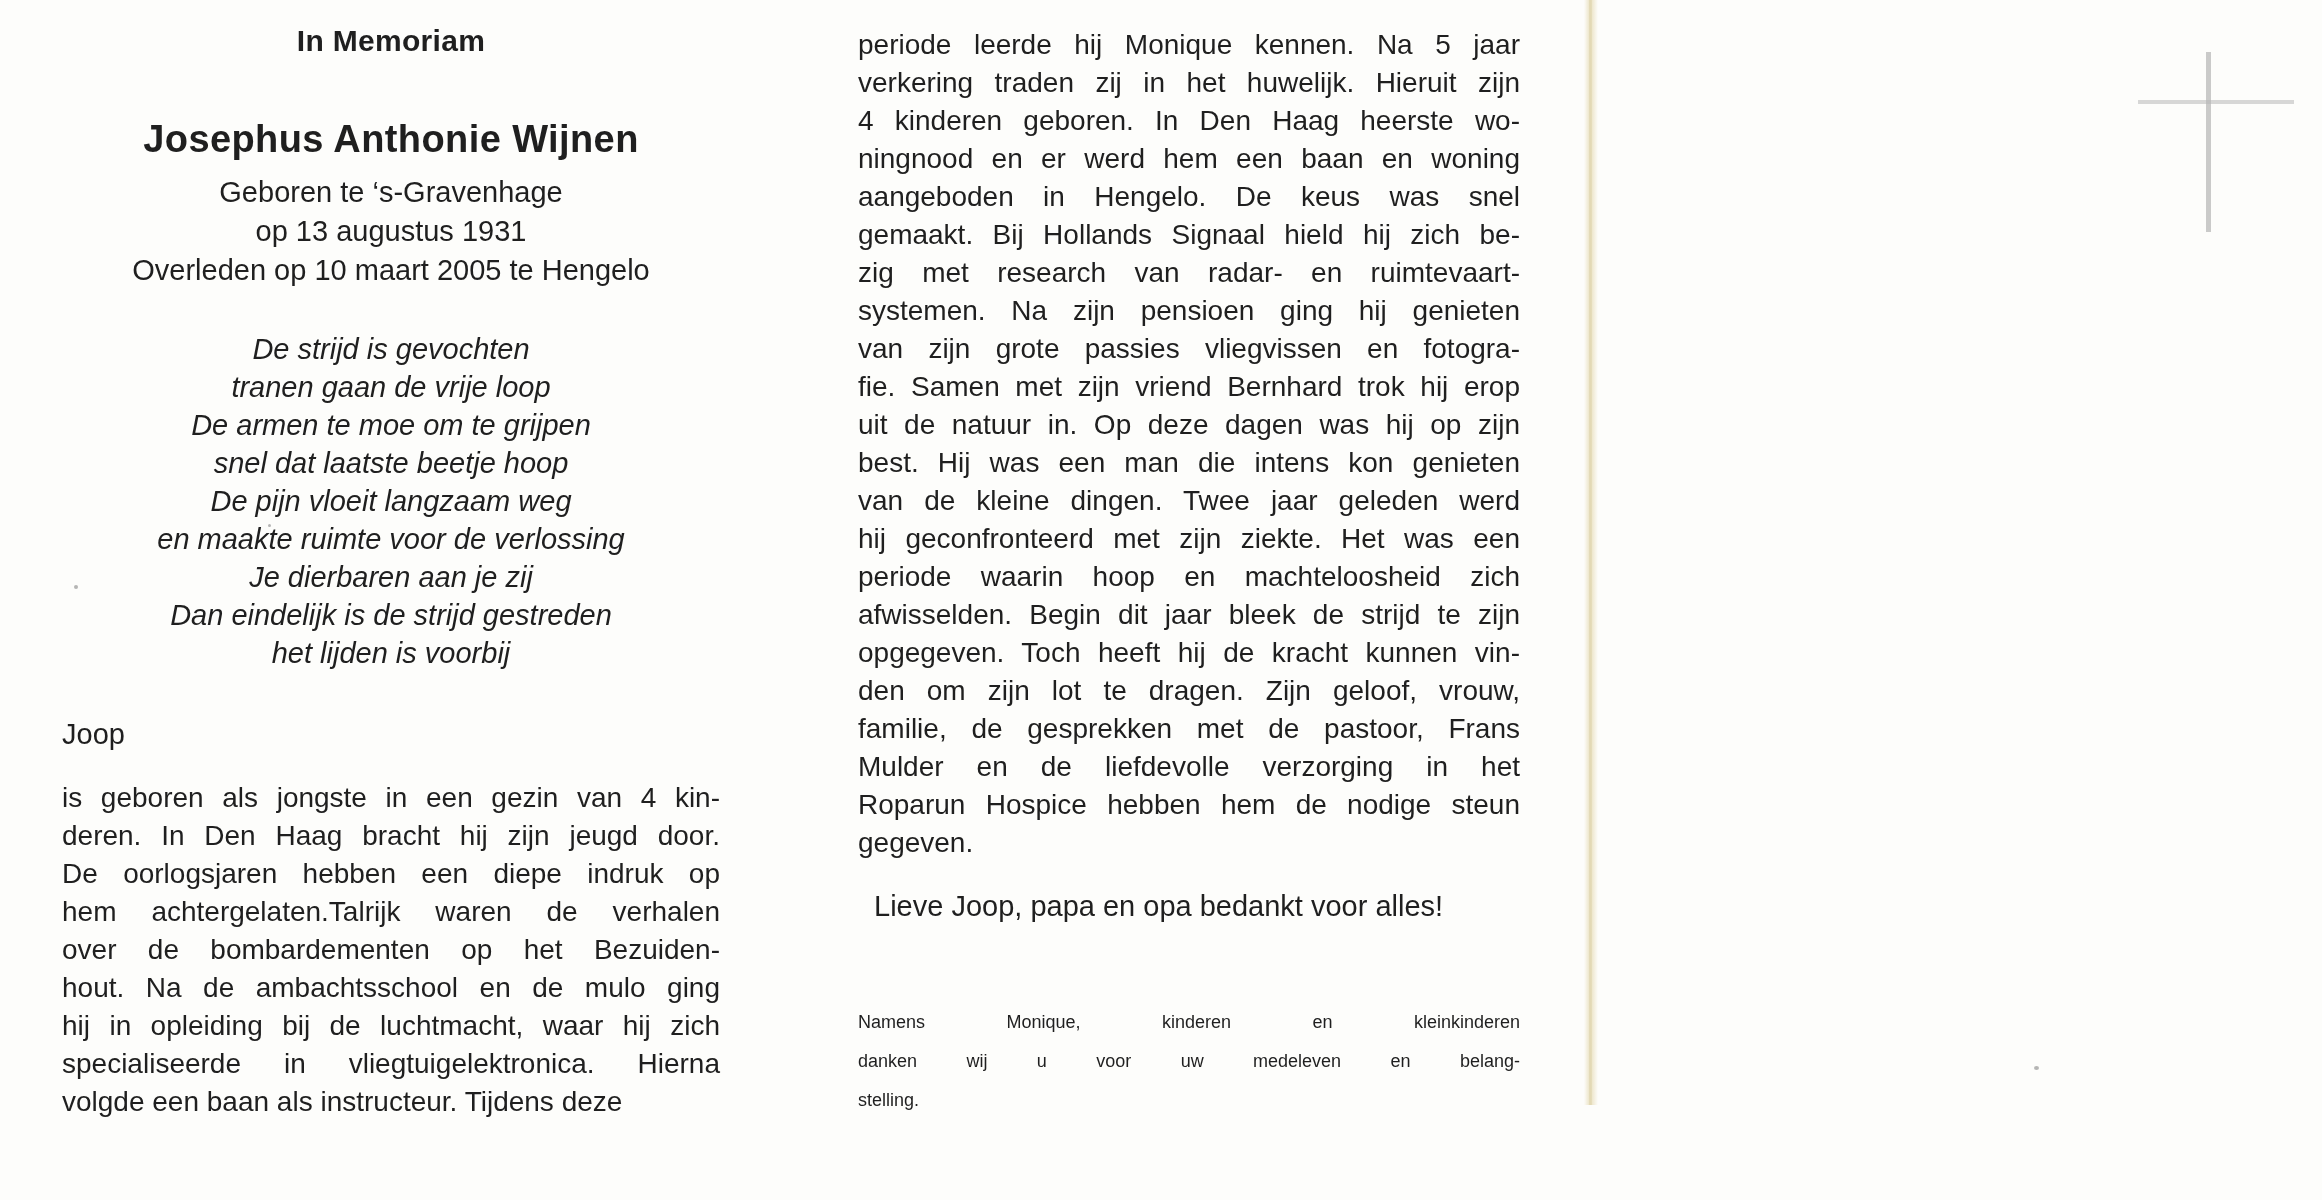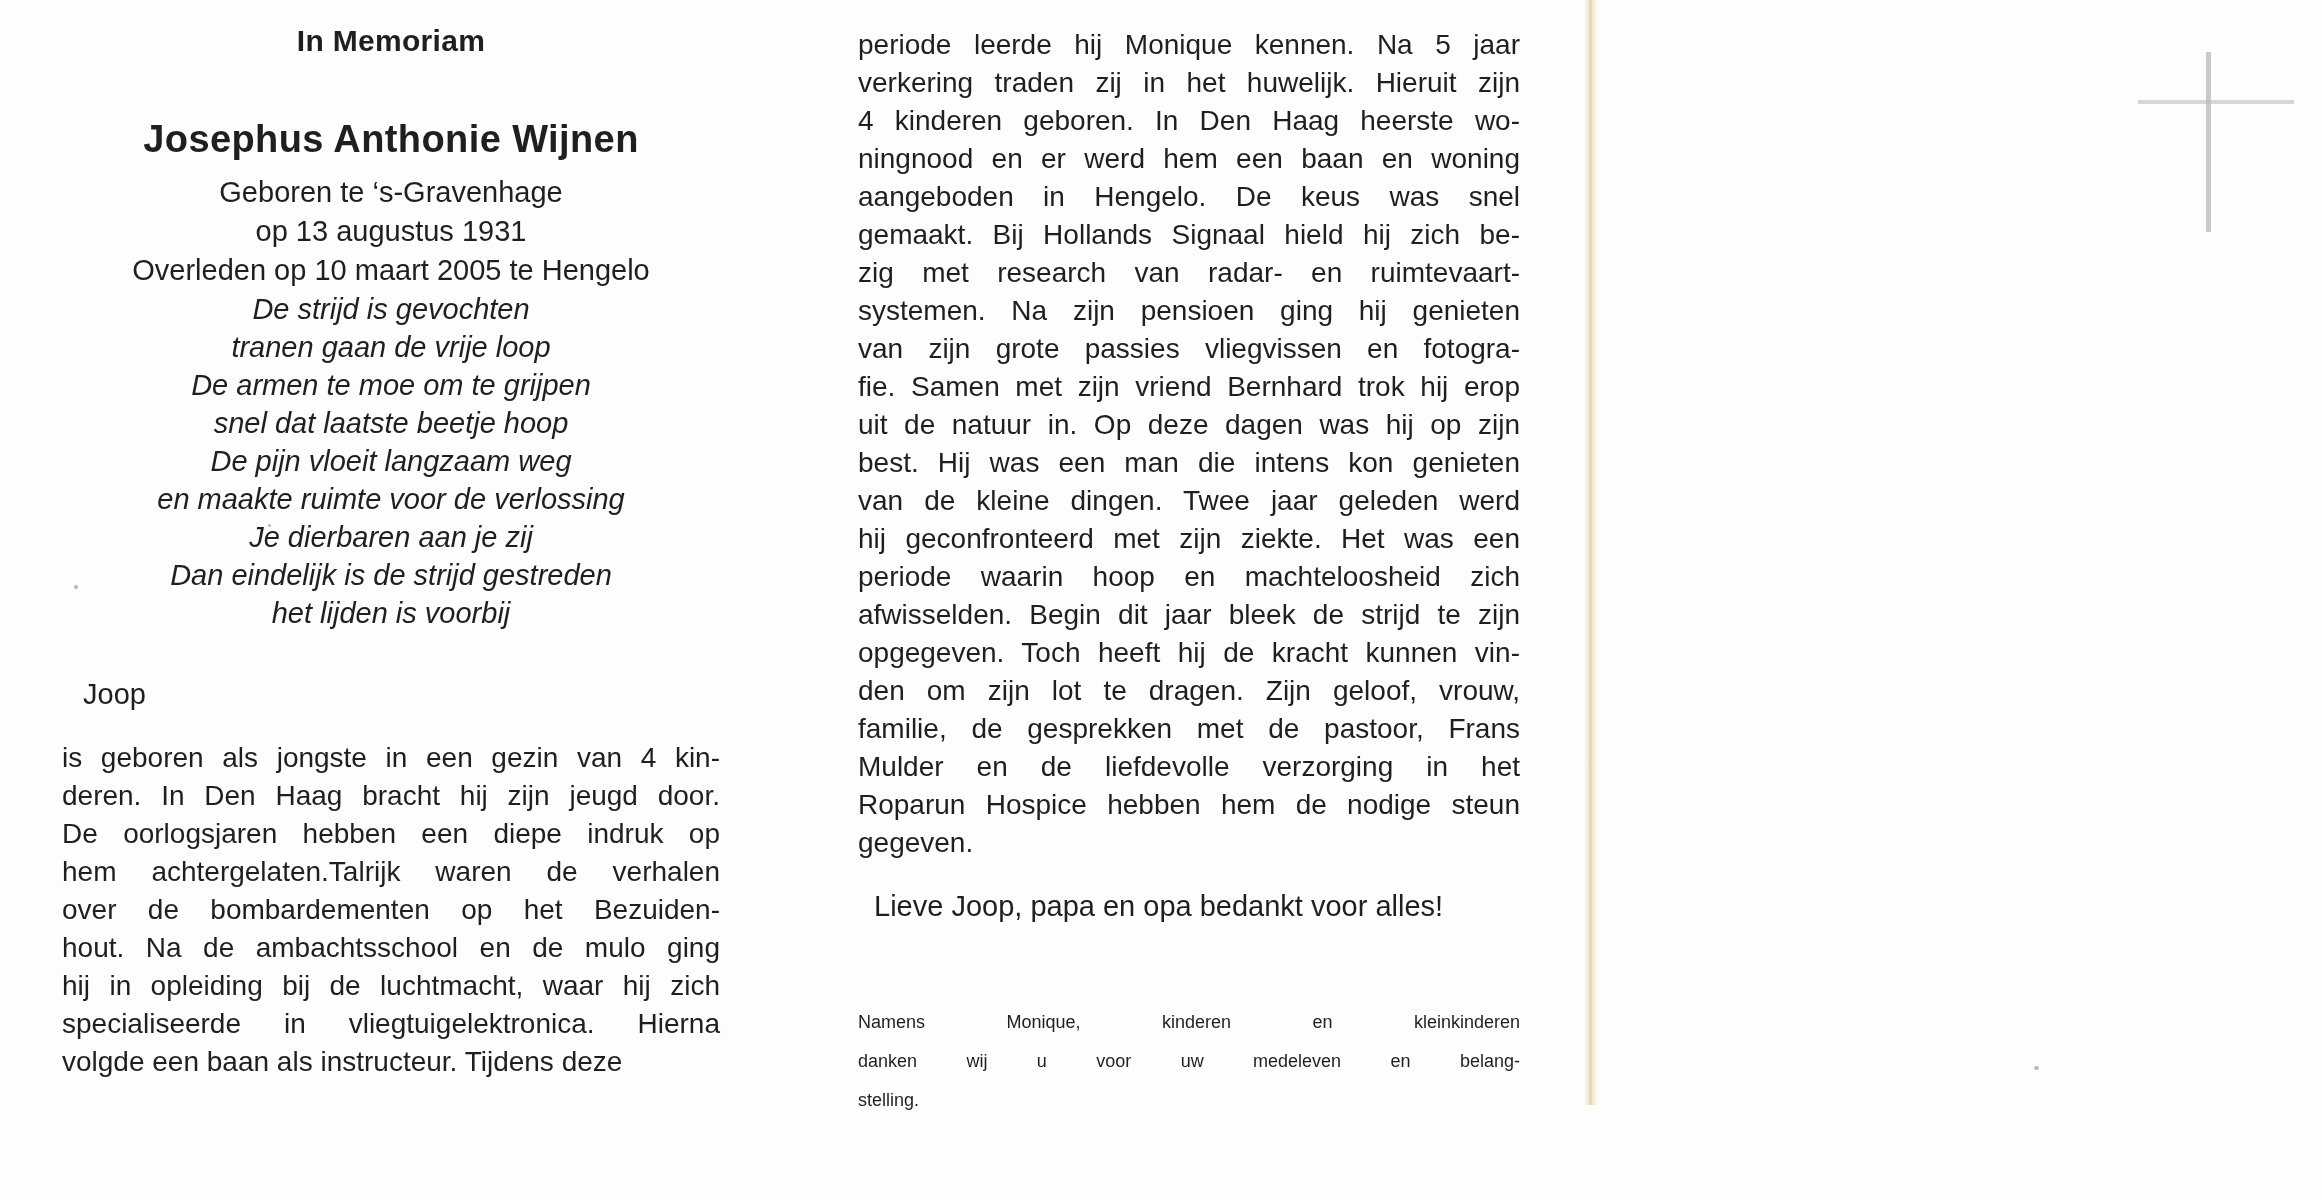--- a/index.html
+++ b/index.html
@@ -29,27 +29,28 @@
     margin-top: 60px;
     text-align: center;
     font-weight: bold;
     font-size: 38px;
     letter-spacing: 0.4px;
   }
   .vitals { margin-top: 12px; font-size: 29px; line-height: 39px; }
   .vitals .line { text-align: center; }
 
   .poem {
+    margin-top: 40px;
     font-style: italic;
     font-size: 29px;
     line-height: 38px;
   }
   .poem .line { text-align: center; }
 
-  .salutation { margin-top: 46px; font-size: 29px; margin-left: 21px; }
+  .salutation { margin-top: 46px; font-size: 29px; }
 
   .bio { margin-top: 26px; font-size: 28px; line-height: 38px; }
   .col-left .bio { margin-top: 28px; }
   .bio .line { text-align: justify; text-align-last: justify; }
   .bio .line.last { text-align-last: left; }
 
   .dedication {
     margin-top: 28px;
     padding-left: 16px;
     font-size: 29px;

